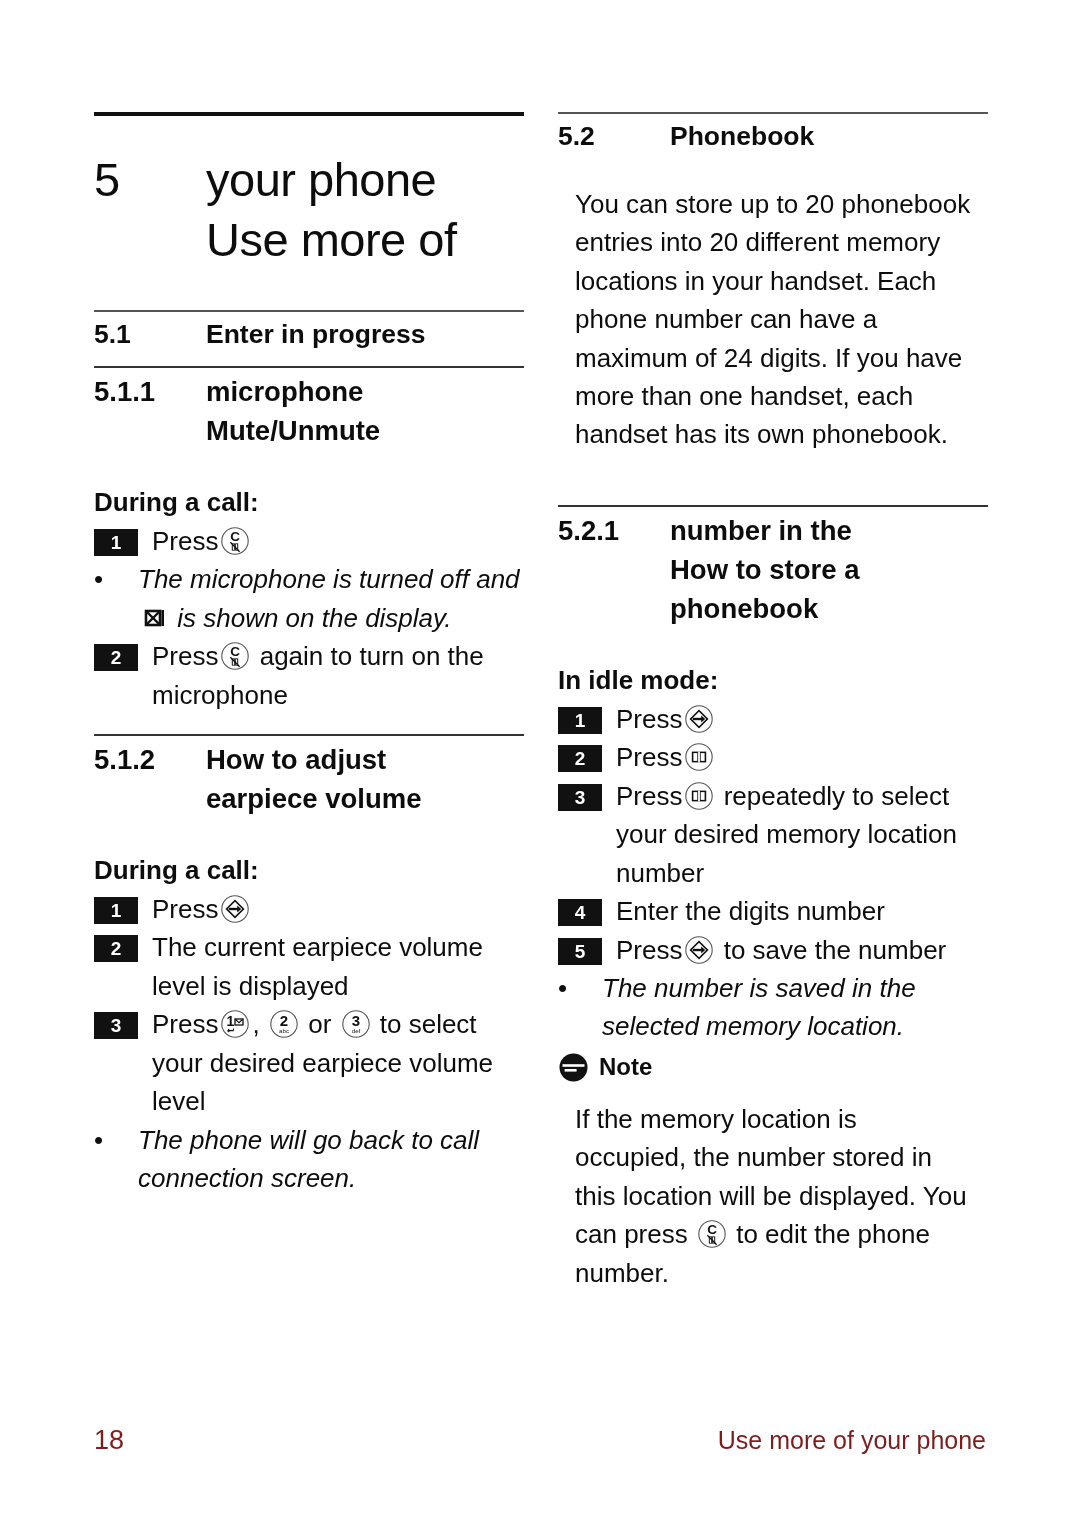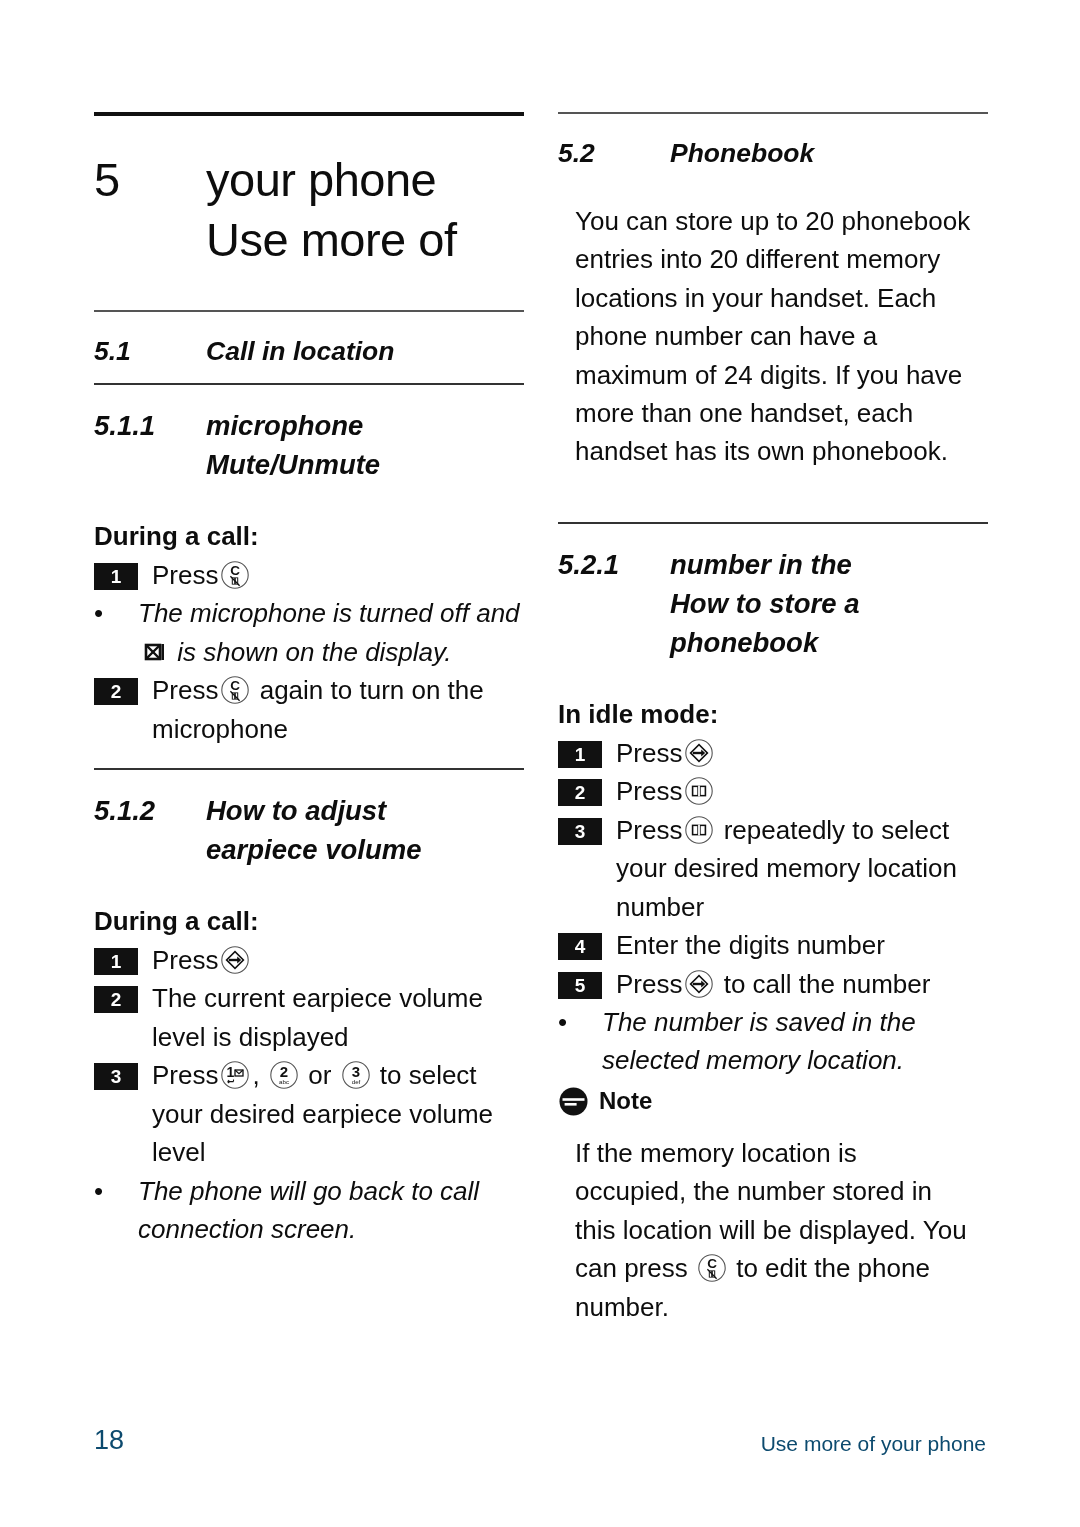--- a/index.html
+++ b/index.html
@@ -71,23 +71,22 @@
     line-height: 1.28;
     letter-spacing: -0.5px;
   }
 
   
   .heading {
     display: flex;
     font-weight: bold;
     font-size: 26.5px;
     line-height: 1.42;
-    padding-top: 21px;
+    padding-top: 4px;
     padding-bottom: 12px;
-    font-style: italic;
   }
   .heading .h-num {
     flex: 0 0 112px;
     width: 112px;
   }
   .heading .h-txt { flex: 1; }
 
   .heading.lvl2 { font-size: 27.5px; }
 
   
@@ -180,26 +179,26 @@
   }
 
   
   .footer {
     position: absolute;
     left: 94px;
     right: 94px;
     top: 1425px;
     display: flex;
     justify-content: space-between;
-    align-items: flex-end;
+    align-items: center;
     font-size: 27px;
     font-weight: 300;
-    color: #0c4a6e;
-  }
-  .footer-right { font-size: 21px; font-weight: 400; }
+    color: #7f1d1d;
+  }
+  .footer-right { font-size: 25px; font-weight: 400; }
   .gap-m { height: 20px; }
   .gap-l { height: 34px; }
 </style>
 </head>
 <body>
 
 <div class="page">
 
   <div class="col col-left">
 
@@ -210,21 +209,21 @@
       <div class="chapter-title">
         <div>your phone</div>
         <div>Use more of</div>
       </div>
     </div>
 
     <hr class="rule-thin">
 
     <div class="heading">
       <div class="h-num">5.1</div>
-      <div class="h-txt">Call in location</div>
+      <div class="h-txt">Enter in progress</div>
     </div>
 
     <hr class="rule-med">
 
     <div class="heading lvl2">
       <div class="h-num">5.1.1</div>
       <div class="h-txt">
         <div>microphone</div>
         <div>Mute/Unmute</div>
       </div>
@@ -394,21 +393,21 @@
       <div class="step-body">Enter the digits number</div>
     </div>
 
     <div class="step">
       <div class="step-badge">5</div>
       <div class="step-body"><span>Press</span><span class="keyicon"><svg viewBox="0 0 30 30">
               <circle cx="15" cy="15" r="13.2" fill="none" stroke="#555" stroke-width="1.1"></circle>
               <rect x="15" y="6.6" width="11.9" height="11.9" transform="rotate(45 15 6.6)" fill="none" stroke="#111" stroke-width="1.6"></rect>
               <line x1="8.8" y1="15" x2="18.4" y2="15" stroke="#111" stroke-width="2.4"></line>
               <path d="M17.2 11.6 L21.2 15 L17.2 18.4 Z" fill="#111"></path>
-            </svg></span> <span>to call the number</span></div>
+            </svg></span> <span>to save the number</span></div>
     </div>
 
     <div class="bullet">
       <div class="bullet-dot">•</div>
       <div class="bullet-body">The number is saved in the selected memory location.</div>
     </div>
 
     <div class="note-head">
       <span class="note-icon">
           <svg viewBox="0 0 31 31">

